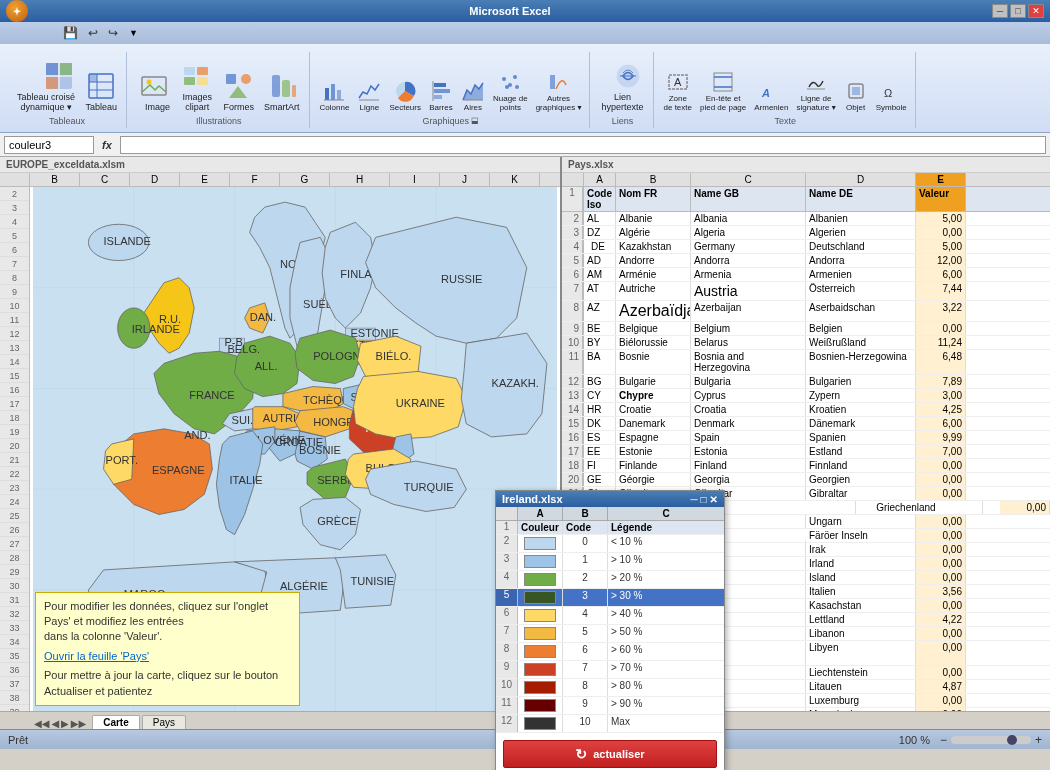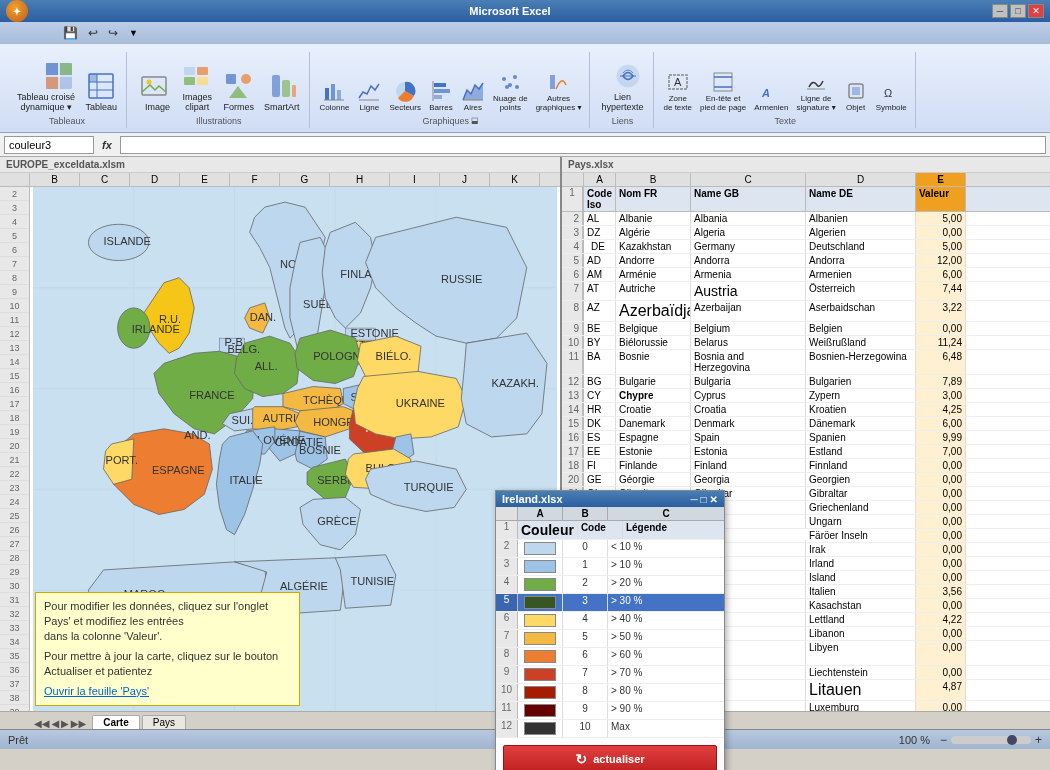--- a/index.html
+++ b/index.html
@@ -583,22 +583,22 @@
 
           <text x="98" y="145" font-size="7" fill="#333">IRLANDE</text>
           <text x="193" y="165" font-size="6" fill="#333">BELG.</text>
           <text x="190" y="158" font-size="6" fill="#333">P-B</text>
           <text x="150" y="250" font-size="6" fill="#333">AND.</text>
         </svg>
 
         <div id="info-box" style="position:absolute;bottom:5px;left:5px;width:265px;background:#ffffcc;border:1px solid #ccaa00;padding:6px 8px;font-size:10px;color:#333;line-height:1.4;z-index:10;">
           <div>Pour modifier les données, cliquez sur l'onglet Pays' et modifiez les entrées</div>
           <div>dans la colonne 'Valeur'.</div>
+          <div style="margin-top:4px;"><a style="color:#0066cc;text-decoration:underline;cursor:pointer;">Ouvrir la feuille 'Pays'</a></div>
           <div style="margin-top:4px;">Pour mettre à jour la carte, cliquez sur le bouton Actualiser et patientez</div>
-          <div style="margin-top:4px;"><a style="color:#0066cc;text-decoration:underline;cursor:pointer;">Ouvrir la feuille 'Pays'</a></div>
         </div>
       </div>
     </div>
   </div>
 
   <div id="right-sheet" style="flex:1;display:flex;flex-direction:column;background:white;min-width:0;">
     <div id="right-sheet-header" style="background:#e8e8e8;border-bottom:1px solid #ccc;font-size:10px;font-weight:bold;padding:2px 6px;color:#555;flex-shrink:0;">Pays.xlsx</div>
 
     <div style="display:flex;background:#e0e0e0;border-bottom:1px solid #bbb;flex-shrink:0;">
       <div style="width:22px;background:#e0e0e0;border-right:1px solid #bbb;"></div>
@@ -764,21 +764,21 @@
     <div style="width:50px;font-size:10px;border-right:1px solid #ddd;padding:1px 3px;text-align:right;background:#fef0d0;flex-shrink:0;">0,00</div>
   </div>
         <div style="display: flex; border-bottom: 1px solid rgb(238, 238, 238); cursor: pointer;">
     <div style="width:22px;background:#e8e8e8;border-right:2px solid #bbb;text-align:right;font-size:10px;color:#666;padding:1px 3px 1px 0;flex-shrink:0;">21</div>
     <div style="width:32px;font-size:10px;border-right:1px solid #ddd;padding:1px 3px;overflow:hidden;flex-shrink:0;">GI</div>
     <div style="width:75px;font-size:10px;border-right:1px solid #ddd;padding:1px 3px;overflow:hidden;flex-shrink:0;">Gibraltar</div>
     <div style="width:115px;font-size:10px;border-right:1px solid #ddd;padding:1px 3px;overflow:hidden;flex-shrink:0;">Gibraltar</div>
     <div style="width:110px;font-size:10px;border-right:1px solid #ddd;padding:1px 3px;overflow:hidden;flex-shrink:0;">Gibraltar</div>
     <div style="width:50px;font-size:10px;border-right:1px solid #ddd;padding:1px 3px;text-align:right;background:#fef0d0;flex-shrink:0;">0,00</div>
   </div>
-        <div style="display: flex; border-bottom: 1px solid rgb(238, 238, 238); cursor: pointer;">
+        <div style="display: flex; border-bottom: 1px solid rgb(238, 238, 238); cursor: pointer; justify-content: space-between;">
     <div style="width:22px;background:#e8e8e8;border-right:2px solid #bbb;text-align:right;font-size:10px;color:#666;padding:1px 3px 1px 0;flex-shrink:0;">22</div>
     <div style="width:32px;font-size:10px;border-right:1px solid #ddd;padding:1px 3px;overflow:hidden;flex-shrink:0;"></div>
     <div style="width:75px;font-size:10px;border-right:1px solid #ddd;padding:1px 3px;overflow:hidden;flex-shrink:0;">Greece</div>
     <div style="width:115px;font-size:10px;border-right:1px solid #ddd;padding:1px 3px;overflow:hidden;flex-shrink:0;"></div>
     <div style="width:110px;font-size:10px;border-right:1px solid #ddd;padding:1px 3px;overflow:hidden;flex-shrink:0;">Griechenland</div>
     <div style="width:50px;font-size:10px;border-right:1px solid #ddd;padding:1px 3px;text-align:right;background:#fef0d0;flex-shrink:0;">0,00</div>
   </div>
         <div style="display: flex; border-bottom: 1px solid rgb(238, 238, 238); cursor: pointer;">
     <div style="width:22px;background:#e8e8e8;border-right:2px solid #bbb;text-align:right;font-size:10px;color:#666;padding:1px 3px 1px 0;flex-shrink:0;">23</div>
     <div style="width:32px;font-size:10px;border-right:1px solid #ddd;padding:1px 3px;overflow:hidden;flex-shrink:0;"></div>
@@ -865,21 +865,21 @@
     <div style="width:75px;font-size:10px;border-right:1px solid #ddd;padding:1px 3px;overflow:hidden;flex-shrink:0;">Liechtenstein</div>
     <div style="width:115px;font-size:10px;border-right:1px solid #ddd;padding:1px 3px;overflow:hidden;flex-shrink:0;"></div>
     <div style="width:110px;font-size:10px;border-right:1px solid #ddd;padding:1px 3px;overflow:hidden;flex-shrink:0;">Liechtenstein</div>
     <div style="width:50px;font-size:10px;border-right:1px solid #ddd;padding:1px 3px;text-align:right;background:#fef0d0;flex-shrink:0;">0,00</div>
   </div>
         <div style="display: flex; border-bottom: 1px solid rgb(238, 238, 238); cursor: pointer;">
     <div style="width:22px;background:#e8e8e8;border-right:2px solid #bbb;text-align:right;font-size:10px;color:#666;padding:1px 3px 1px 0;flex-shrink:0;">34</div>
     <div style="width:32px;font-size:10px;border-right:1px solid #ddd;padding:1px 3px;overflow:hidden;flex-shrink:0;"></div>
     <div style="width:75px;font-size:10px;border-right:1px solid #ddd;padding:1px 3px;overflow:hidden;flex-shrink:0;">Lithuania</div>
     <div style="width:115px;font-size:10px;border-right:1px solid #ddd;padding:1px 3px;overflow:hidden;flex-shrink:0;"></div>
-    <div style="width:110px;font-size:16px;border-right:1px solid #ddd;padding:1px 3px;overflow:hidden;flex-shrink:0;">Litauen</div>
+    <div style="width:110px;font-size:10px;border-right:1px solid #ddd;padding:1px 3px;overflow:hidden;flex-shrink:0;">Litauen</div>
     <div style="width:50px;font-size:10px;border-right:1px solid #ddd;padding:1px 3px;text-align:right;background:#fef0d0;flex-shrink:0;">4,87</div>
   </div>
         <div style="display: flex; border-bottom: 1px solid rgb(238, 238, 238); cursor: pointer;">
     <div style="width:22px;background:#e8e8e8;border-right:2px solid #bbb;text-align:right;font-size:10px;color:#666;padding:1px 3px 1px 0;flex-shrink:0;">35</div>
     <div style="width:32px;font-size:10px;border-right:1px solid #ddd;padding:1px 3px;overflow:hidden;flex-shrink:0;"></div>
     <div style="width:75px;font-size:10px;border-right:1px solid #ddd;padding:1px 3px;overflow:hidden;flex-shrink:0;">Luxembourg</div>
     <div style="width:115px;font-size:10px;border-right:1px solid #ddd;padding:1px 3px;overflow:hidden;flex-shrink:0;"></div>
     <div style="width:110px;font-size:10px;border-right:1px solid #ddd;padding:1px 3px;overflow:hidden;flex-shrink:0;">Luxemburg</div>
     <div style="width:50px;font-size:10px;border-right:1px solid #ddd;padding:1px 3px;text-align:right;background:#fef0d0;flex-shrink:0;">0,00</div>
   </div>
@@ -933,21 +933,21 @@
 
     <div style="display:flex;background:#d0d8e0;border-bottom:1px solid #aaa;">
       <div style="width:22px;background:#e0e0e0;border-right:1px solid #aaa;text-align:center;font-size:10px;font-weight:bold;"></div>
       <div style="flex:0 0 45px;text-align:center;font-size:10px;font-weight:bold;border-right:1px solid #aaa;padding:1px 0;">A</div>
       <div style="flex:0 0 45px;text-align:center;font-size:10px;font-weight:bold;border-right:1px solid #aaa;padding:1px 0;">B</div>
       <div style="flex:1;text-align:center;font-size:10px;font-weight:bold;padding:1px 0;">C</div>
     </div>
 
     <div style="display:flex;border-bottom:1px solid #eee;background:#dde5f0;">
       <div style="width:22px;background:#e8e8e8;border-right:1px solid #bbb;text-align:center;font-size:10px;color:#666;">1</div>
-      <div style="flex:0 0 45px;font-size:14px;border-right:1px solid #ddd;padding:1px 3px;font-weight:bold;">Couleur</div>
+      <div style="flex:0 0 45px;font-size:10px;border-right:1px solid #ddd;padding:1px 3px;font-weight:bold;">Couleur</div>
       <div style="flex:0 0 45px;font-size:10px;border-right:1px solid #ddd;padding:1px 3px;font-weight:bold;">Code</div>
       <div style="flex:1;font-size:10px;padding:1px 3px;font-weight:bold;">Légende</div>
     </div>
 
     <div id="legend-rows">
         <div style="display: flex; border-bottom: 1px solid rgb(238, 238, 238); cursor: pointer;">
     <div style="width:22px;background:#e8e8e8;border-right:1px solid #bbb;text-align:center;font-size:10px;color:#666;">2</div>
     <div style="flex:0 0 45px;border-right:1px solid #ddd;padding:2px;display:flex;align-items:center;justify-content:center;">
       <div style="width:32px;height:13px;background:#bdd7ee;border:1px solid #888;"></div>
     </div>

